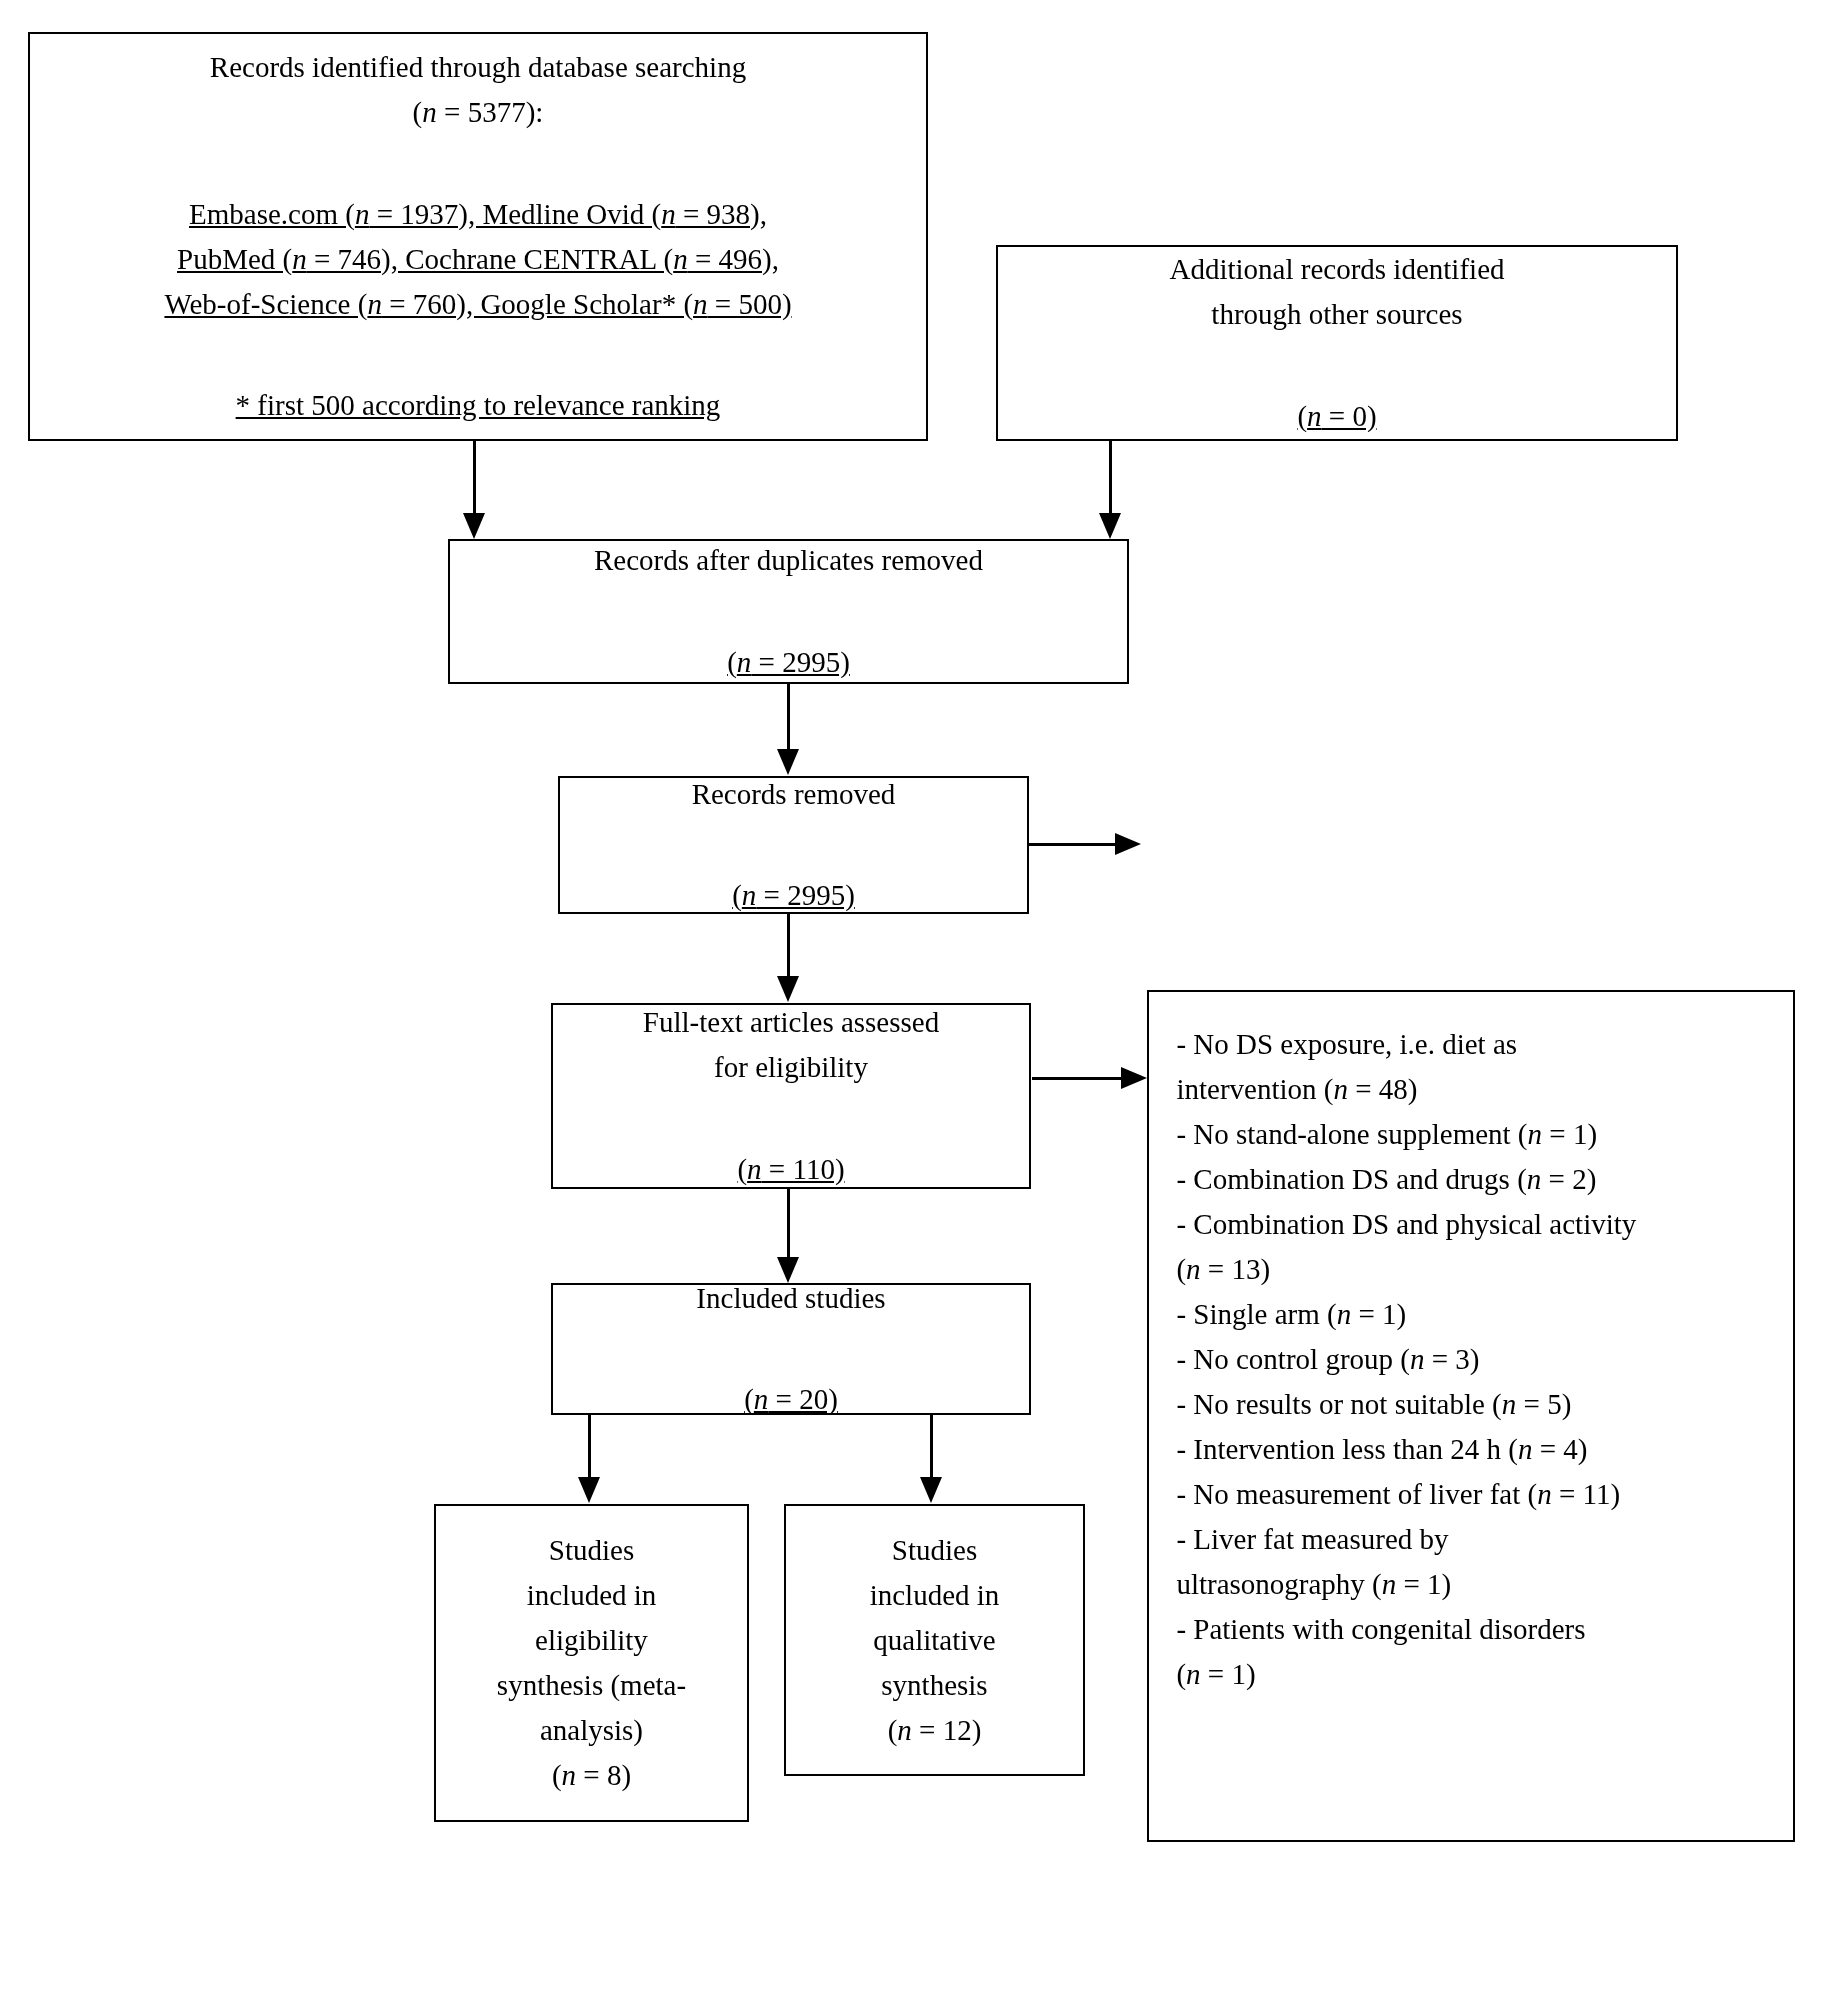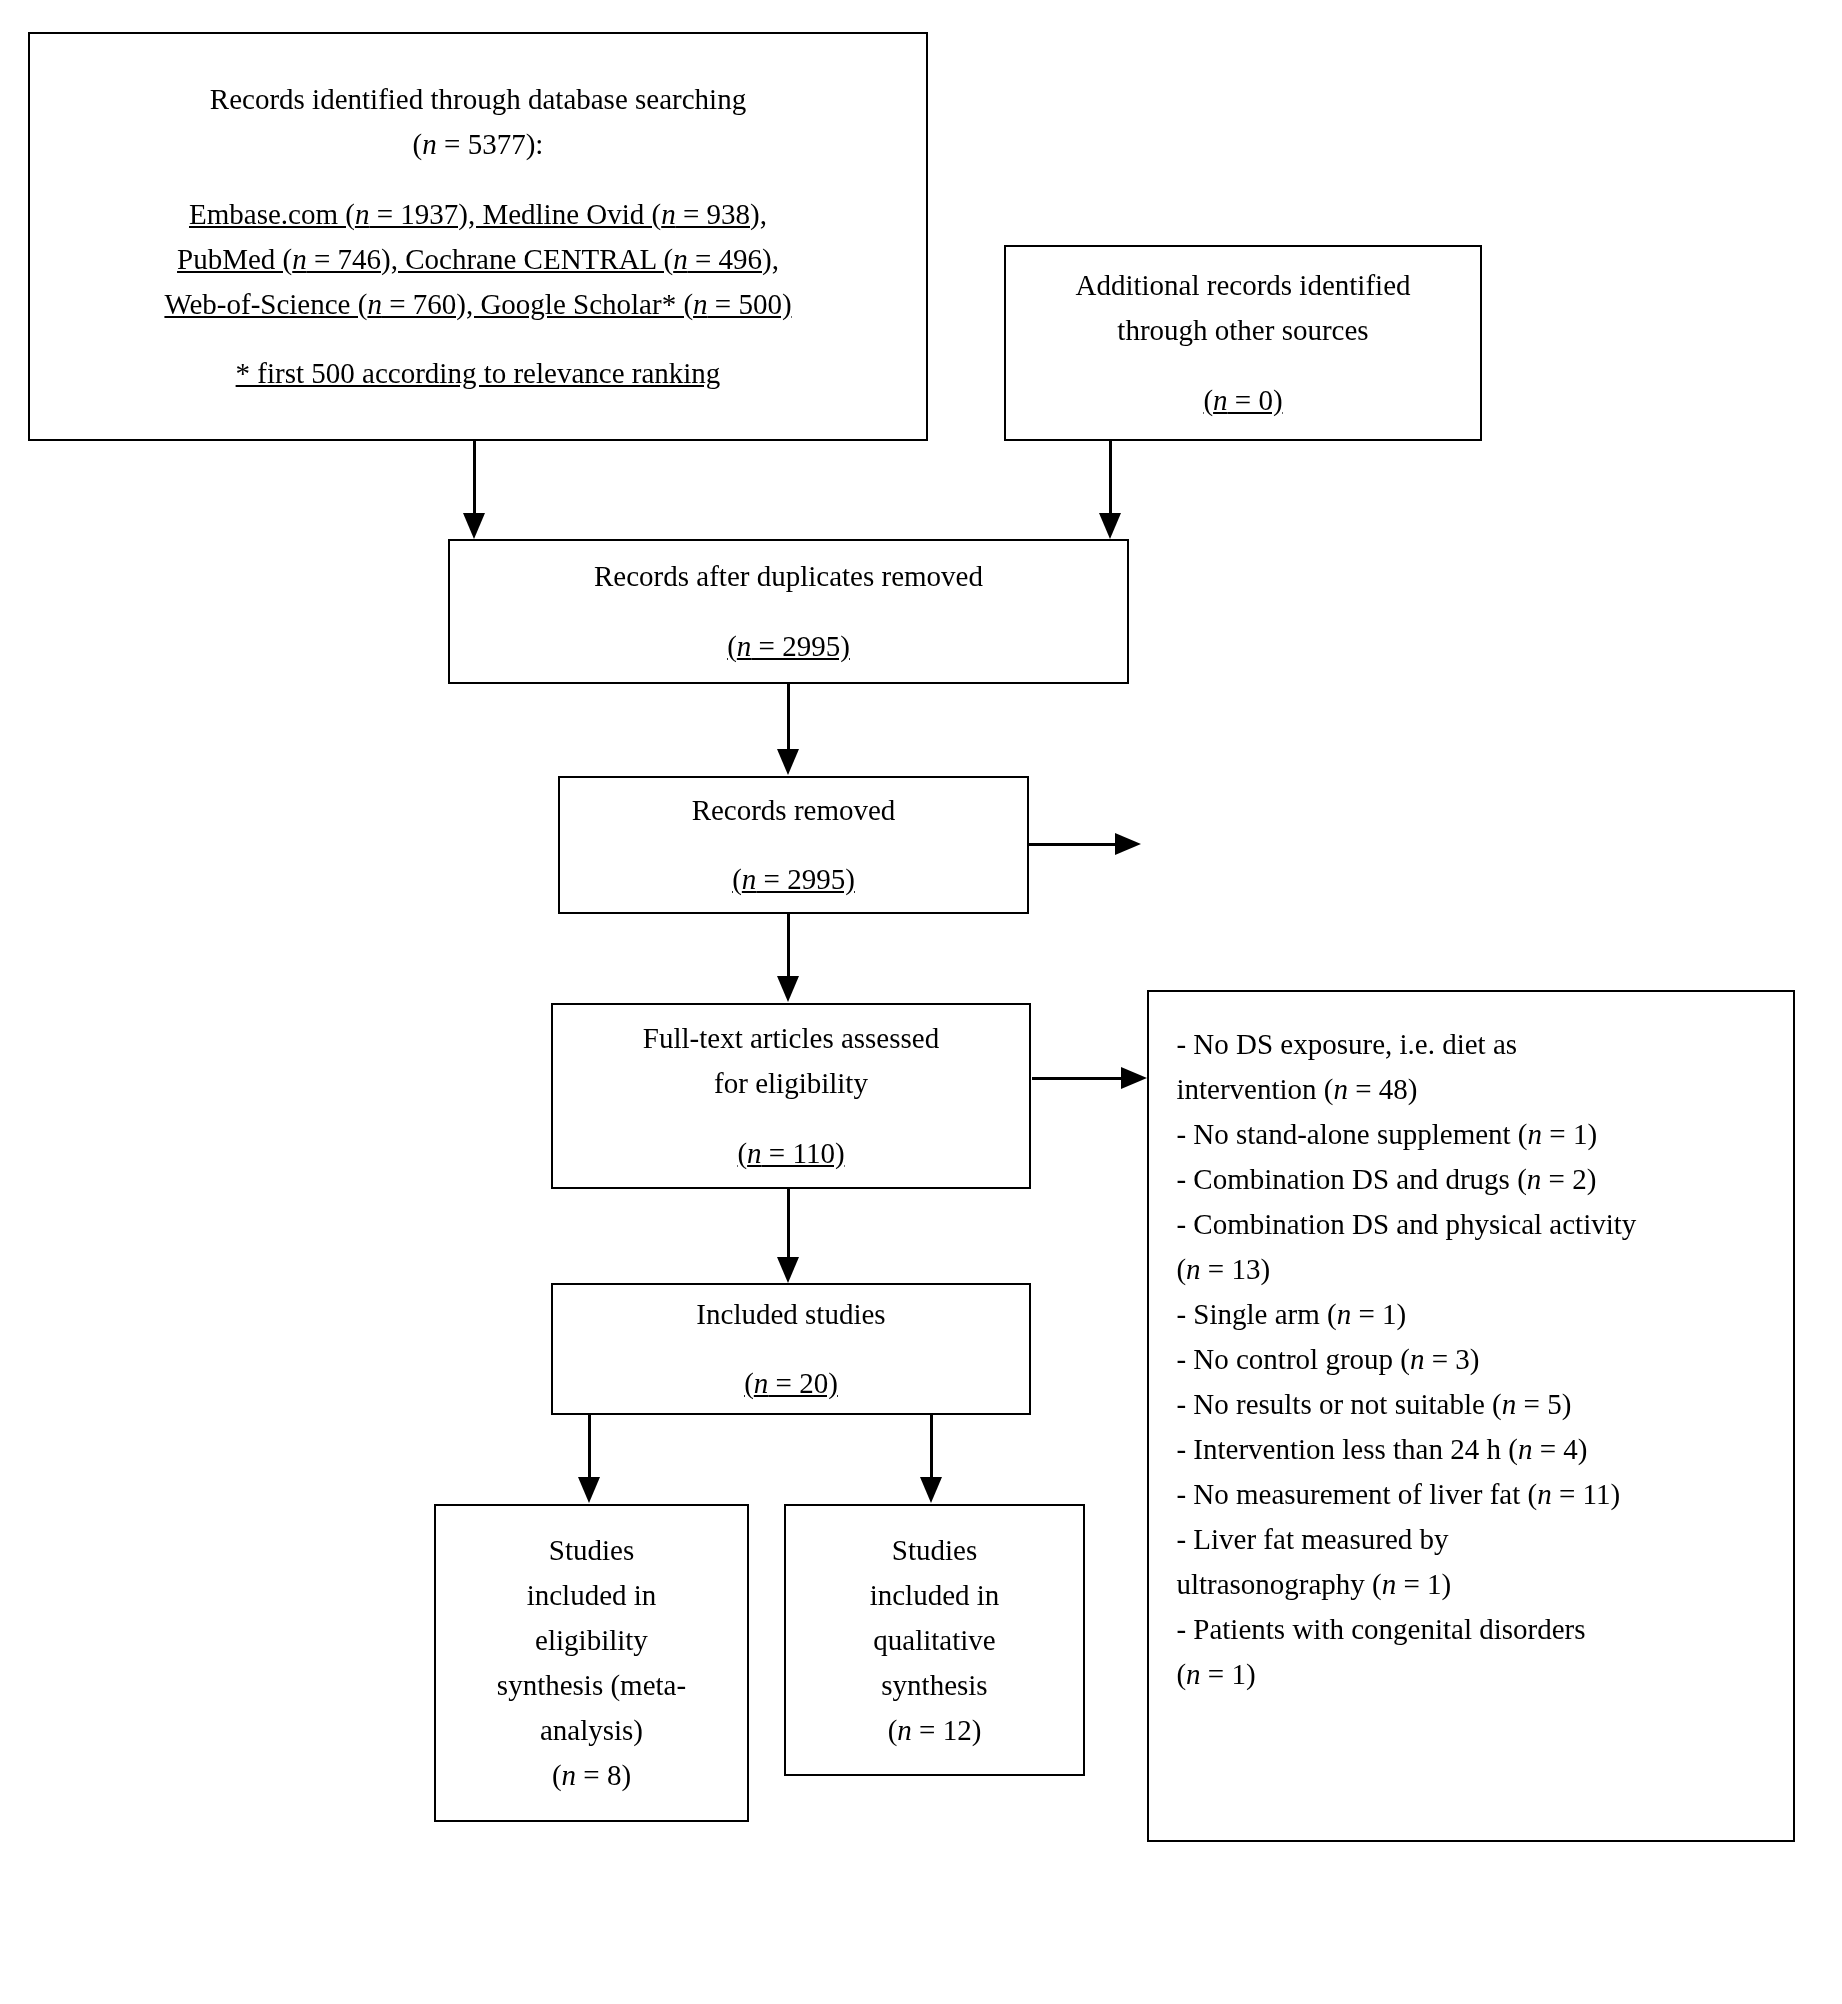--- a/index.html
+++ b/index.html
@@ -26,31 +26,32 @@
     border: 2.5px solid #000000;
     background: #ffffff;
     display: flex;
     flex-direction: column;
     justify-content: center;
     align-items: center;
     text-align: center;
     font-size: 29px;
     line-height: 45px;
     color: #000000;
+    gap: 32px;
   }
   .box .para + .para { margin-top: 24.5px; text-decoration: underline; }
   .box.left-align {
     justify-content: flex-start;
     align-items: flex-start;
     text-align: left;
     padding: 30px 20.6px 19.6px 27.4px;
   }
   
   .b1  { left: 28px;   top: 32px;   width: 900px; height: 409px; }
-  .b2  { left: 996px; top: 245px;  width: 478px; height: 196px; margin-left: 8px; }
+  .b2  { left: 996px; top: 245px;  width: 682px; height: 196px; }
   .b3  { left: 448px;  top: 539px; width: 681px; height: 145px; }
   .b4  { left: 558px; top: 776px; width: 471px;  height: 138px; }
   .b5  { left: 1141px; top: 764px; width: 480px;  height: 136px; }
   .b6  { left: 551px; top: 1003px; width: 480px;  height: 186px; }
   .b7  { left: 1147px; top: 990px; width: 648px; height: 852px; }
   .b8  { left: 551px; top: 1283px; width: 480px;  height: 132px; }
   .b9  { left: 434px;  top: 1504px; width: 315px;  height: 318px; }
   .b10 { left: 784px; top: 1504px; width: 301px;  height: 272px; }
 
   

